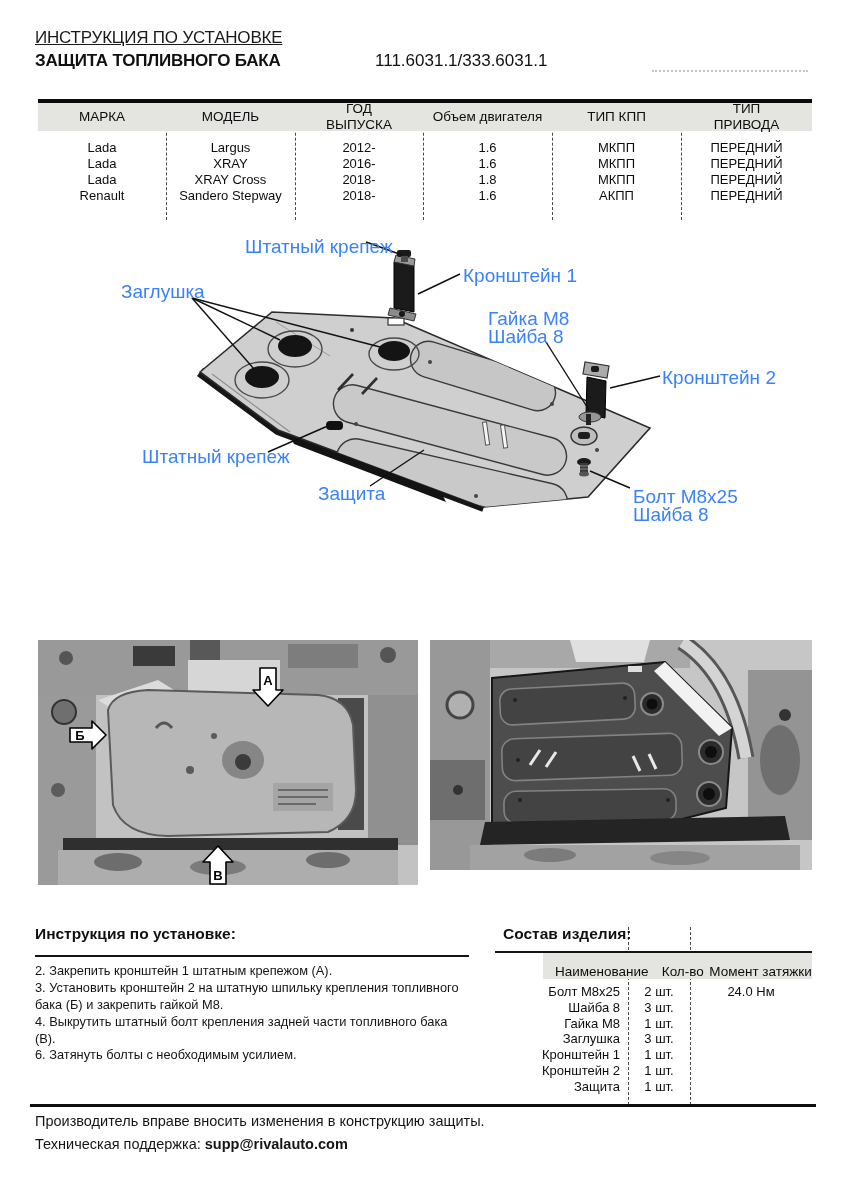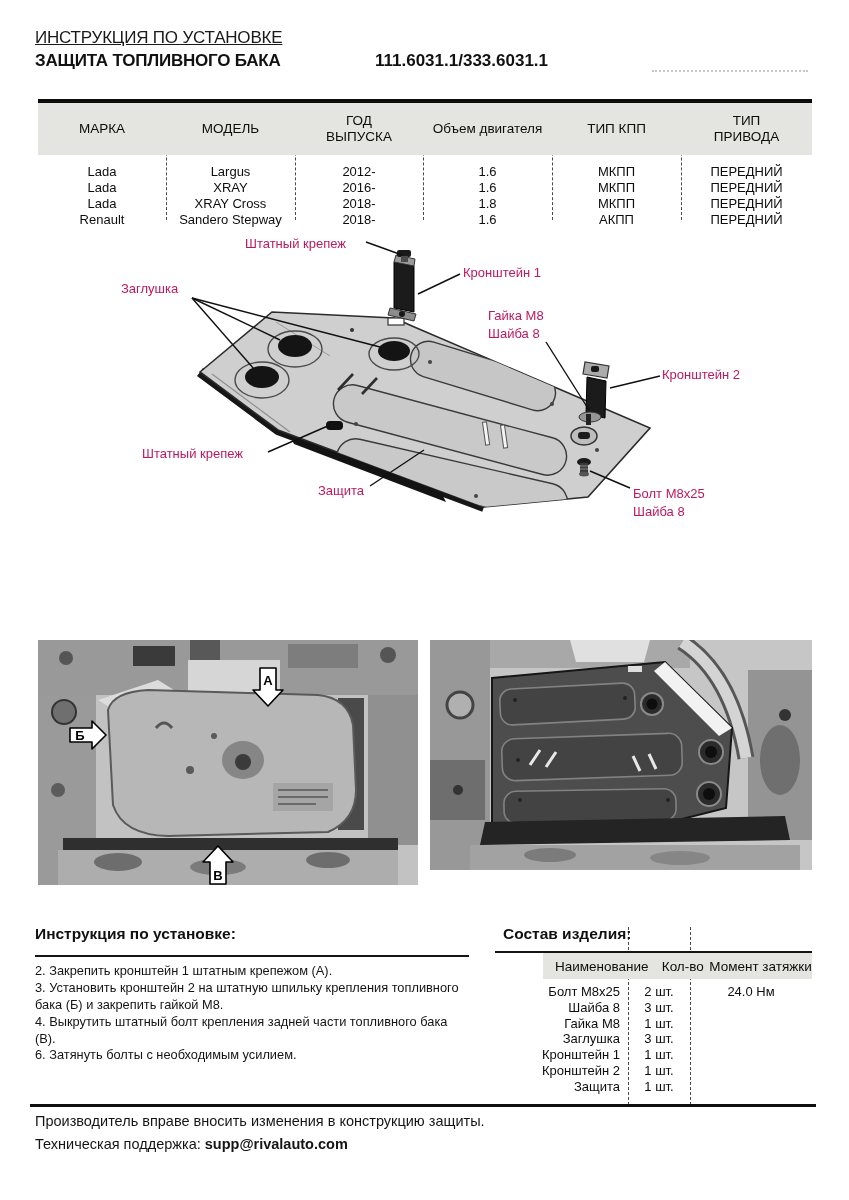--- a/index.html
+++ b/index.html
@@ -1,51 +1,51 @@
 <!DOCTYPE html>
 <html><head>
 <meta charset="utf-8">
 <style>
   html,body{margin:0;padding:0;background:#ffffff;}
   .page{position:relative;width:849px;height:1200px;background:#fff;overflow:hidden;
         font-family:"Liberation Sans", sans-serif;color:#111;}
   
   .hdr1{position:absolute;left:35px;top:28px;font-size:17px;letter-spacing:-0.2px;color:#1a1a1a;text-decoration:underline;}
   .hdr2{position:absolute;left:35px;top:51px;font-size:17px;font-weight:bold;letter-spacing:-0.2px;}
-  .hdrpart{position:absolute;left:375px;top:51px;font-size:17px;font-weight:bold;}
+  .hdrpart{position:absolute;left:375px;top:51px;font-size:17px;font-weight:normal;}
   .artifact{position:absolute;left:652px;top:70px;width:156px;height:0;
             border-top:2px dotted #b8b8b4;opacity:.8;}
   
   .vtable{position:absolute;left:38px;top:99px;width:774px;height:117px;
           border-top:4px solid #0c0c0c;}
   .vsep{position:absolute;top:0;bottom:0;width:0;border-left:1px dashed #4a4a4a;}
-  .vhead{position:relative;display:flex;height:52px;background:#e4e4e1;align-items:center;}
+  .vhead{position:relative;display:flex;height:28px;background:#e4e4e1;align-items:center;}
   .vh-cell{font-size:13.5px;text-align:center;white-space:pre-line;line-height:1.15;color:#0d0d0d;}
   .vbody{position:relative;padding-top:9px;}
   .vrow{display:flex;height:16px;line-height:16px;}
   .vcell{font-size:13px;text-align:center;color:#0d0d0d;}
   .c0{width:128px}.c1{width:129px}.c2{width:128px}.c3{width:129px}.c4{width:129px}.c5{width:131px}
   
   .diagram{position:absolute;left:0;top:228px;width:849px;height:335px;}
-  .dlabel{position:absolute;font-size:13px;color:#be185d;white-space:nowrap;}
+  .dlabel{position:absolute;font-size:19px;color:#3b82f6;white-space:nowrap;}
   
   .photoL{position:absolute;left:38px;top:640px;width:380px;height:245px;}
   .photoR{position:absolute;left:430px;top:640px;width:382px;height:230px;}
   
   .instr{position:absolute;left:35px;top:925px;width:434px;}
   .instr-title{font-size:15.5px;font-weight:bold;margin-bottom:12px;}
   .instr-rule{height:2px;background:#151515;margin-bottom:6px;}
   .step{font-size:12.8px;line-height:1.32;color:#141414;}
   
   .parts{position:absolute;left:495px;top:925px;width:317px;height:180px;}
   .psep{position:absolute;top:2px;bottom:0;width:0;border-left:1px dashed #4a4a4a;}
   .parts-title{position:absolute;left:8px;top:0;font-size:15.5px;font-weight:bold;}
   .parts-rule{position:absolute;left:0;right:0;top:26px;height:2px;background:#151515;}
   .parts-head{position:absolute;left:0;right:0;top:28px;height:26px;background:#e4e4e1;
-              display:flex;align-items:center;margin-left:48px;}
+              display:flex;align-items:flex-end;margin-left:48px;}
   .ph{font-size:13.5px;color:#0d0d0d;}
   .ph0{width:133px;text-align:right;padding-right:8px;box-sizing:border-box;}
   .ph1{width:62px;text-align:center;}
   .ph2{width:122px;text-align:center;}
   .parts-rows{position:absolute;left:0;right:0;top:59px;}
   .prow{display:flex;height:15.8px;line-height:15.8px;}
   .pc{font-size:13px;color:#0d0d0d;}
   
   .bottom-rule{position:absolute;left:30px;top:1104px;width:786px;height:3px;background:#0e0e0e;}
   .foot1{position:absolute;left:35px;top:1113px;font-size:14.5px;color:#151515;}

